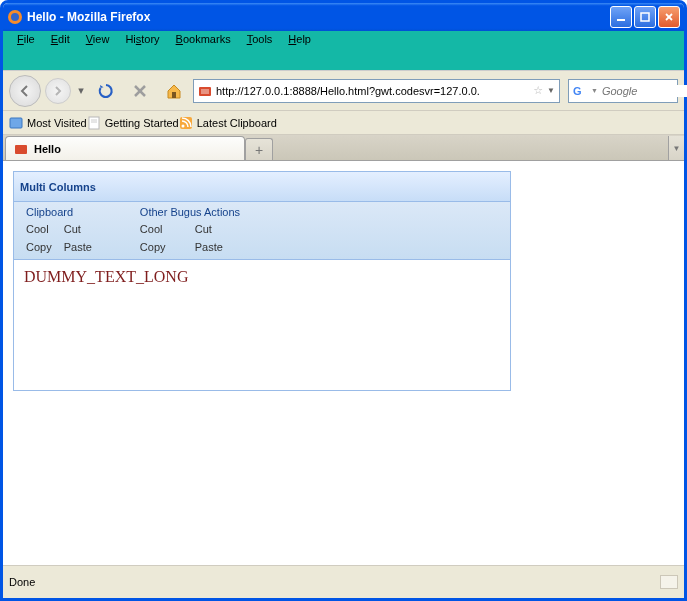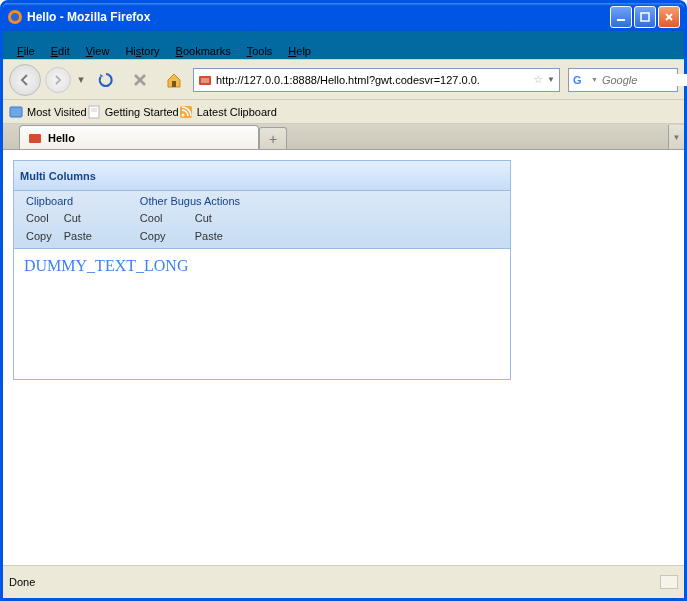--- a/index.html
+++ b/index.html
@@ -10,21 +10,21 @@
 .titlebar { height: 28px; background: linear-gradient(to bottom, #3b8af5 0%, #0055e5 10%, #0055e5 90%, #0050d5 100%); display: flex; align-items: center; padding: 0 4px; color: #fff; border-radius: 5px 5px 0 0; }
 .titlebar .ff-icon { width: 16px; height: 16px; margin-right: 4px; display: inline-flex; align-items: center; justify-content: center; }
 .titlebar .title { font-weight: bold; font-size: 12px; flex: 1; }
 .winbtns { display: flex; gap: 2px; }
 .winbtn { width: 22px; height: 22px; border-radius: 3px; border: 1px solid #fff; display: flex; align-items: center; justify-content: center; color: #fff; font-size: 10px; font-weight: bold; }
 .winbtn.min { background: linear-gradient(#6fa3f7, #2c6ee0); }
 .winbtn.max { background: linear-gradient(#6fa3f7, #2c6ee0); }
 .winbtn.close { background: linear-gradient(#f79e6f, #e05a2c); }
 
 
-.menubar { height: 29px; background: #0369a1; display: flex; align-items: flex-end; padding: 0 6px; border-bottom: 1px solid #ccc; }
+.menubar { height: 40px; background: #14b8a6; display: flex; align-items: flex-start; padding: 0 6px; border-bottom: 1px solid #ccc; }
 .menubar span { padding: 2px 8px; cursor: default; }
 .menubar span u { text-decoration: underline; }
 
 
 .navbar { height: 40px; background: #ece9d8; display: flex; align-items: center; padding: 0 6px; gap: 4px; border-bottom: 1px solid #d0ccc0; }
 .navbtn { width: 30px; height: 30px; border-radius: 50%; display: flex; align-items: center; justify-content: center; }
 .navbtn.back { background: radial-gradient(circle, #f5f5f5, #d8d8d8); border: 1px solid #bbb; width: 32px; height: 32px; }
 .navbtn.fwd { background: radial-gradient(circle, #f5f5f5, #e0e0e0); border: 1px solid #ccc; width: 26px; height: 26px; }
 .navdrop { width: 12px; height: 28px; display: flex; align-items: center; justify-content: center; color: #666; }
 .nav-icon { width: 22px; height: 22px; display: flex; align-items: center; justify-content: center; margin: 0 4px; }
@@ -34,34 +34,34 @@
 .urlbox .drop { color: #666; font-size: 8px; }
 .searchbox { width: 110px; height: 24px; background: #fff; border: 1px solid #7f9db9; display: flex; align-items: center; padding: 0 4px; gap: 4px; margin-left: 4px; }
 .searchbox input { border: none; outline: none; flex: 1; font-size: 11px; font-style: italic; color: #999; }
 
 
 .bookbar { height: 24px; background: #ece9d8; display: flex; align-items: center; padding: 0 6px; border-bottom: 1px solid #d0ccc0; }
 .bookitem { display: flex; align-items: center; gap: 4px; cursor: default; }
 
 
 .tabbar { height: 26px; background: linear-gradient(#d8d4c8, #cbc7b8); display: flex; align-items: flex-end; border-bottom: 1px solid #a0a0a0; position: relative; }
-.tab { height: 24px; min-width: 240px; background: linear-gradient(#fdfdfc, #f3f1e9); border: 1px solid #a0a0a0; border-bottom: none; border-radius: 4px 4px 0 0; display: flex; align-items: center; padding: 0 8px; gap: 6px; margin-left: 16px; font-weight: bold; }
+.tab { height: 24px; min-width: 240px; background: linear-gradient(#fdfdfc, #f3f1e9); border: 1px solid #a0a0a0; border-bottom: none; border-radius: 4px 4px 0 0; display: flex; align-items: center; padding: 0 8px; gap: 6px; margin-left: 2px; font-weight: bold; }
 .newtab { width: 28px; height: 22px; background: linear-gradient(#e6e3d8, #d8d4c8); border: 1px solid #a0a0a0; border-bottom: none; border-radius: 3px 3px 0 0; display: flex; align-items: center; justify-content: center; color: #777; margin-left: 0px; font-size: 14px; }
 .tablist { height: 24px; width: 16px; background: linear-gradient(#e6e3d8, #d8d4c8); border-left: 1px solid #a0a0a0; display: flex; align-items: center; justify-content: center; color: #777; margin-left: auto; font-size: 8px; }
 
 
 .content { flex: 1; background: #fff; overflow: hidden; }
 .panel { margin: 10px; border: 1px solid #99bbe8; width: 498px; background: #fff; }
 .panel-header { height: 30px; background: linear-gradient(#e4efff, #c7ddf7); border-bottom: 1px solid #99bbe8; display: flex; align-items: center; padding: 0 6px; color: #15428b; font-weight: bold; font-size: 11px; }
 .panel-toolbar { background: linear-gradient(#dbe8f7, #c7ddf2); border-bottom: 1px solid #99bbe8; padding: 4px 6px 6px; }
 .tb-groups { display: flex; gap: 42px; }
 .tb-group-title { color: #15428b; font-size: 11px; margin-bottom: 5px; padding-left: 6px; }
 .tb-grid { display: grid; grid-template-columns: auto auto; gap: 6px 12px; padding-left: 6px; }
 .tb-item { color: #333; font-size: 11px; cursor: default; }
-.panel-body { padding: 8px 10px; min-height: 130px; font-family: "Times New Roman", serif; font-size: 16px; color: #3b82f6; }
+.panel-body { padding: 8px 10px; min-height: 130px; font-family: "Times New Roman", serif; font-size: 16px; color: #7f1d1d; }
 
 
 .statusbar { height: 20px; background: #ece9d8; border-top: 1px solid #d0ccc0; display: flex; align-items: center; padding: 16px 6px; font-size: 11px; }
 .statusbar .right { margin-left: auto; width: 18px; height: 14px; background: #f5f3ea; border: 1px solid #ccc7b8; }
 
 svg { display: block; }
 </style>
 </head>
 <body>
 

